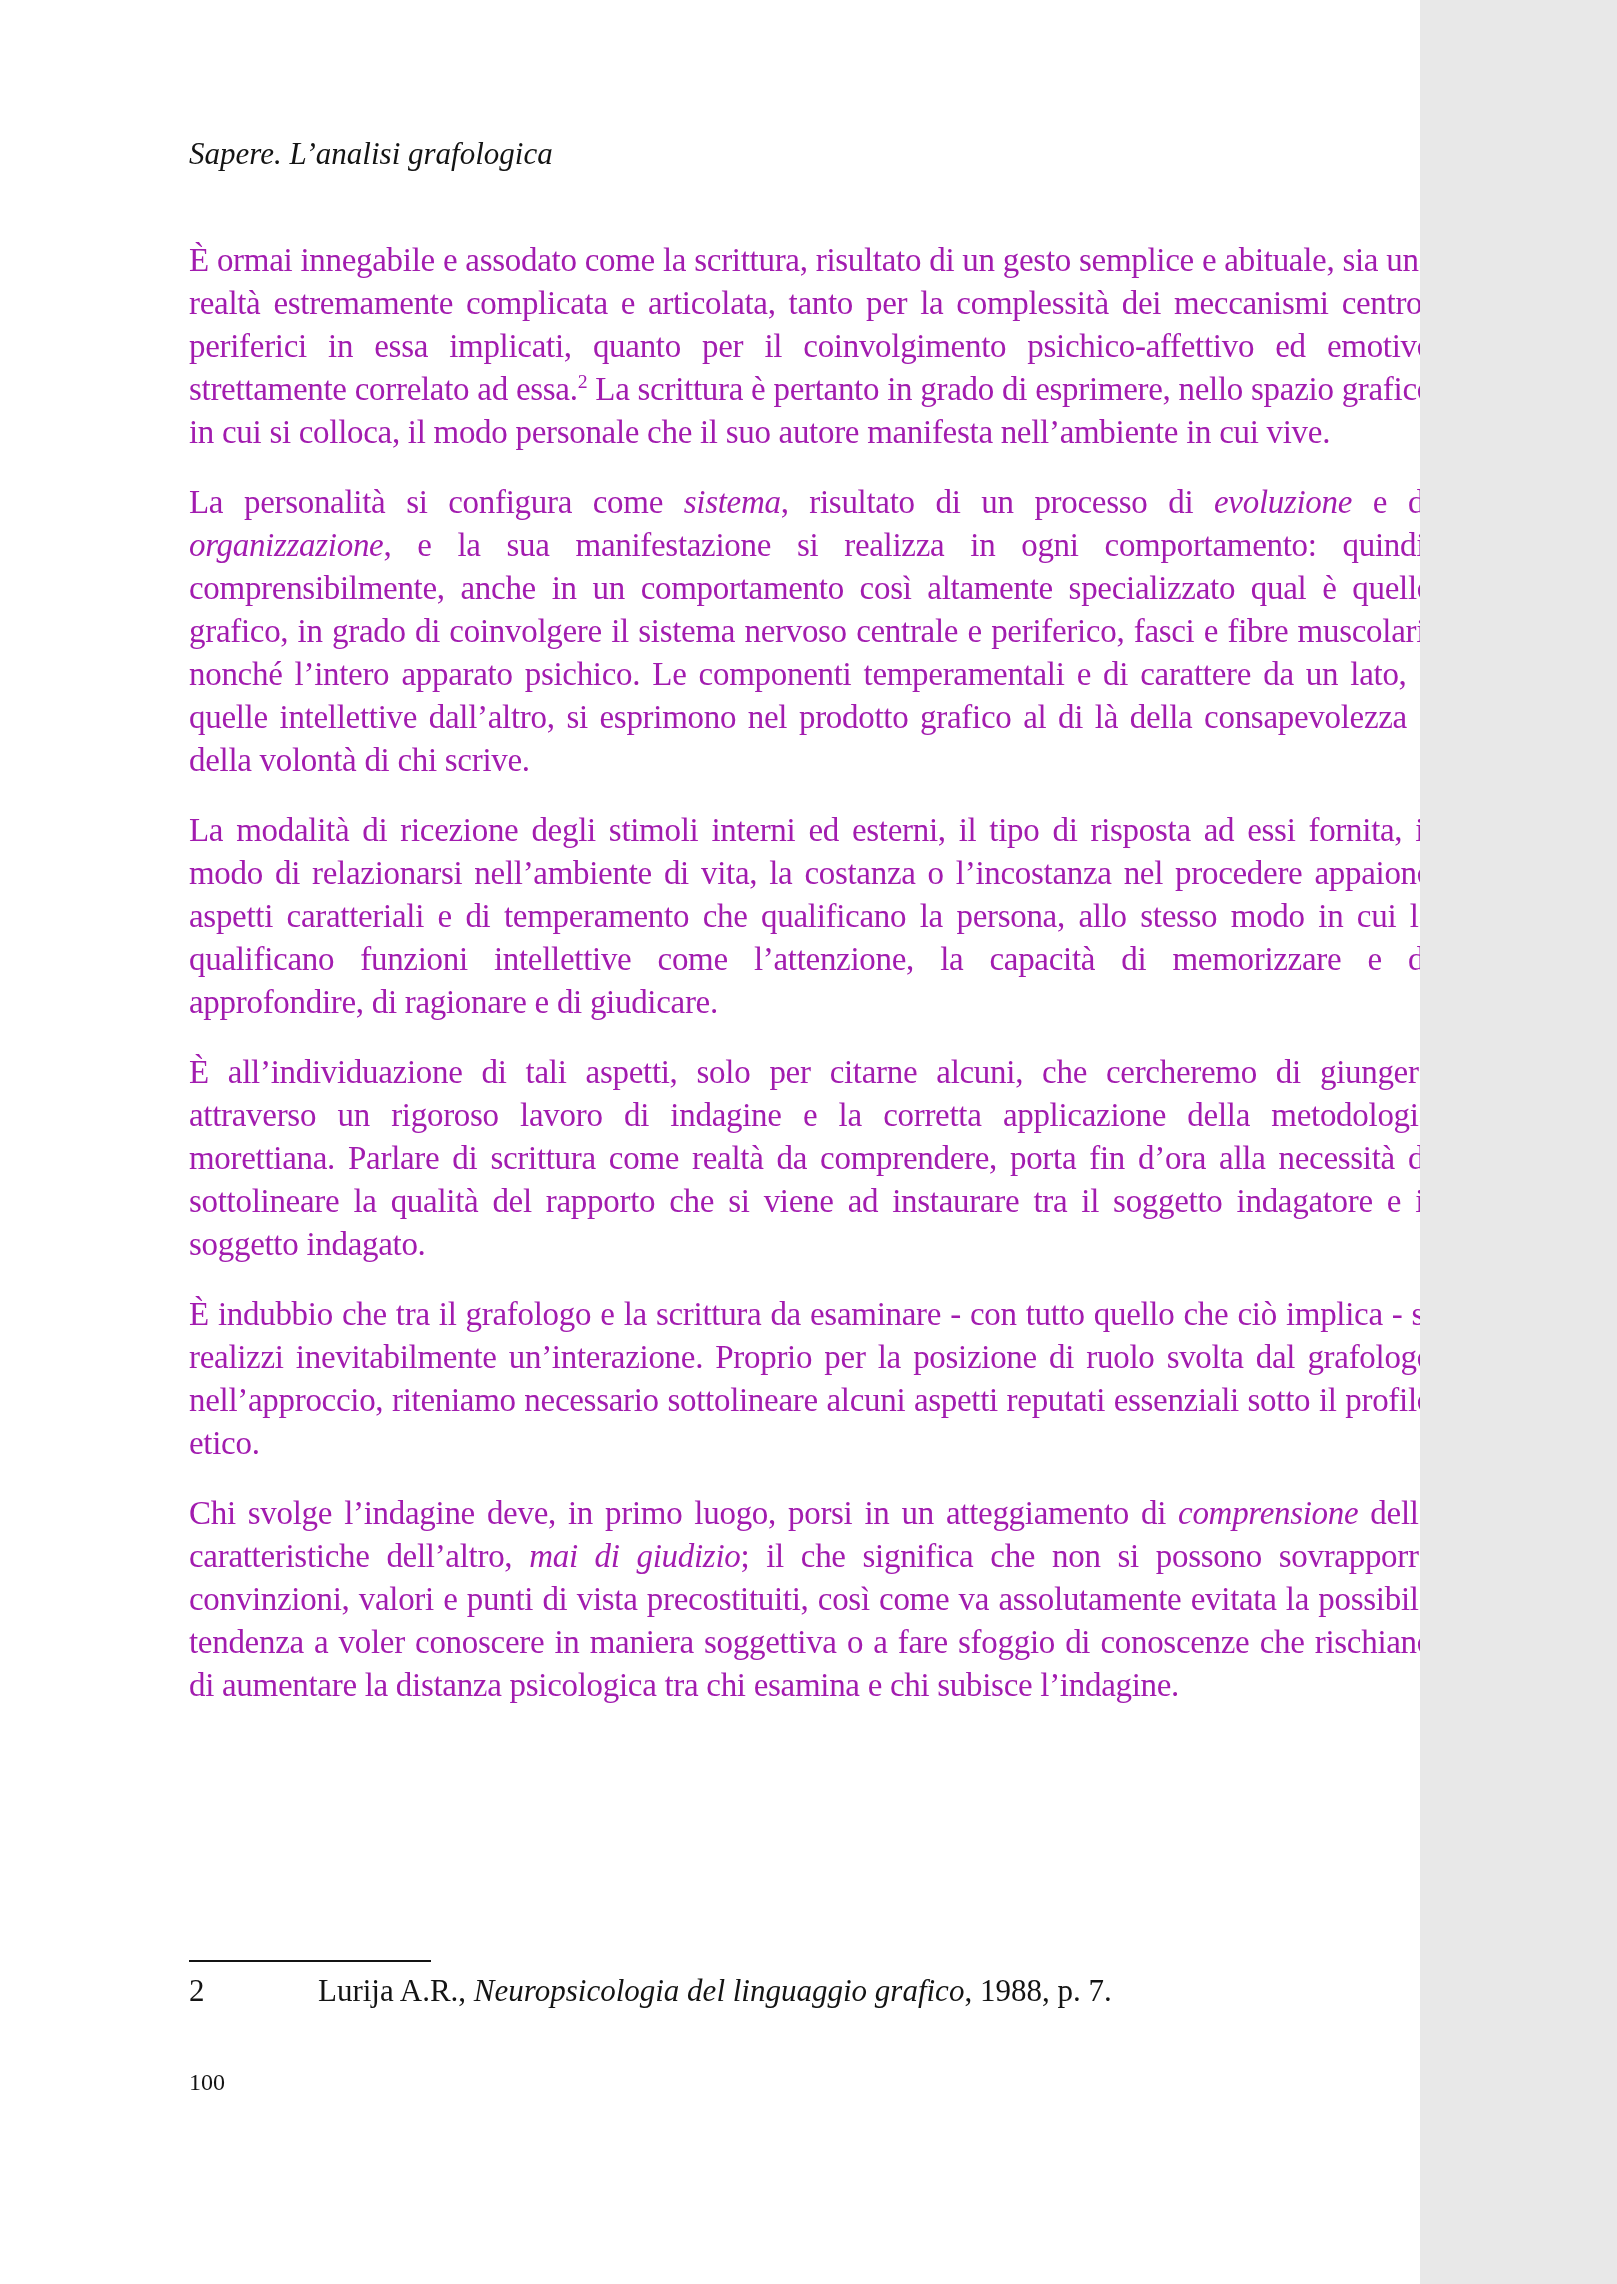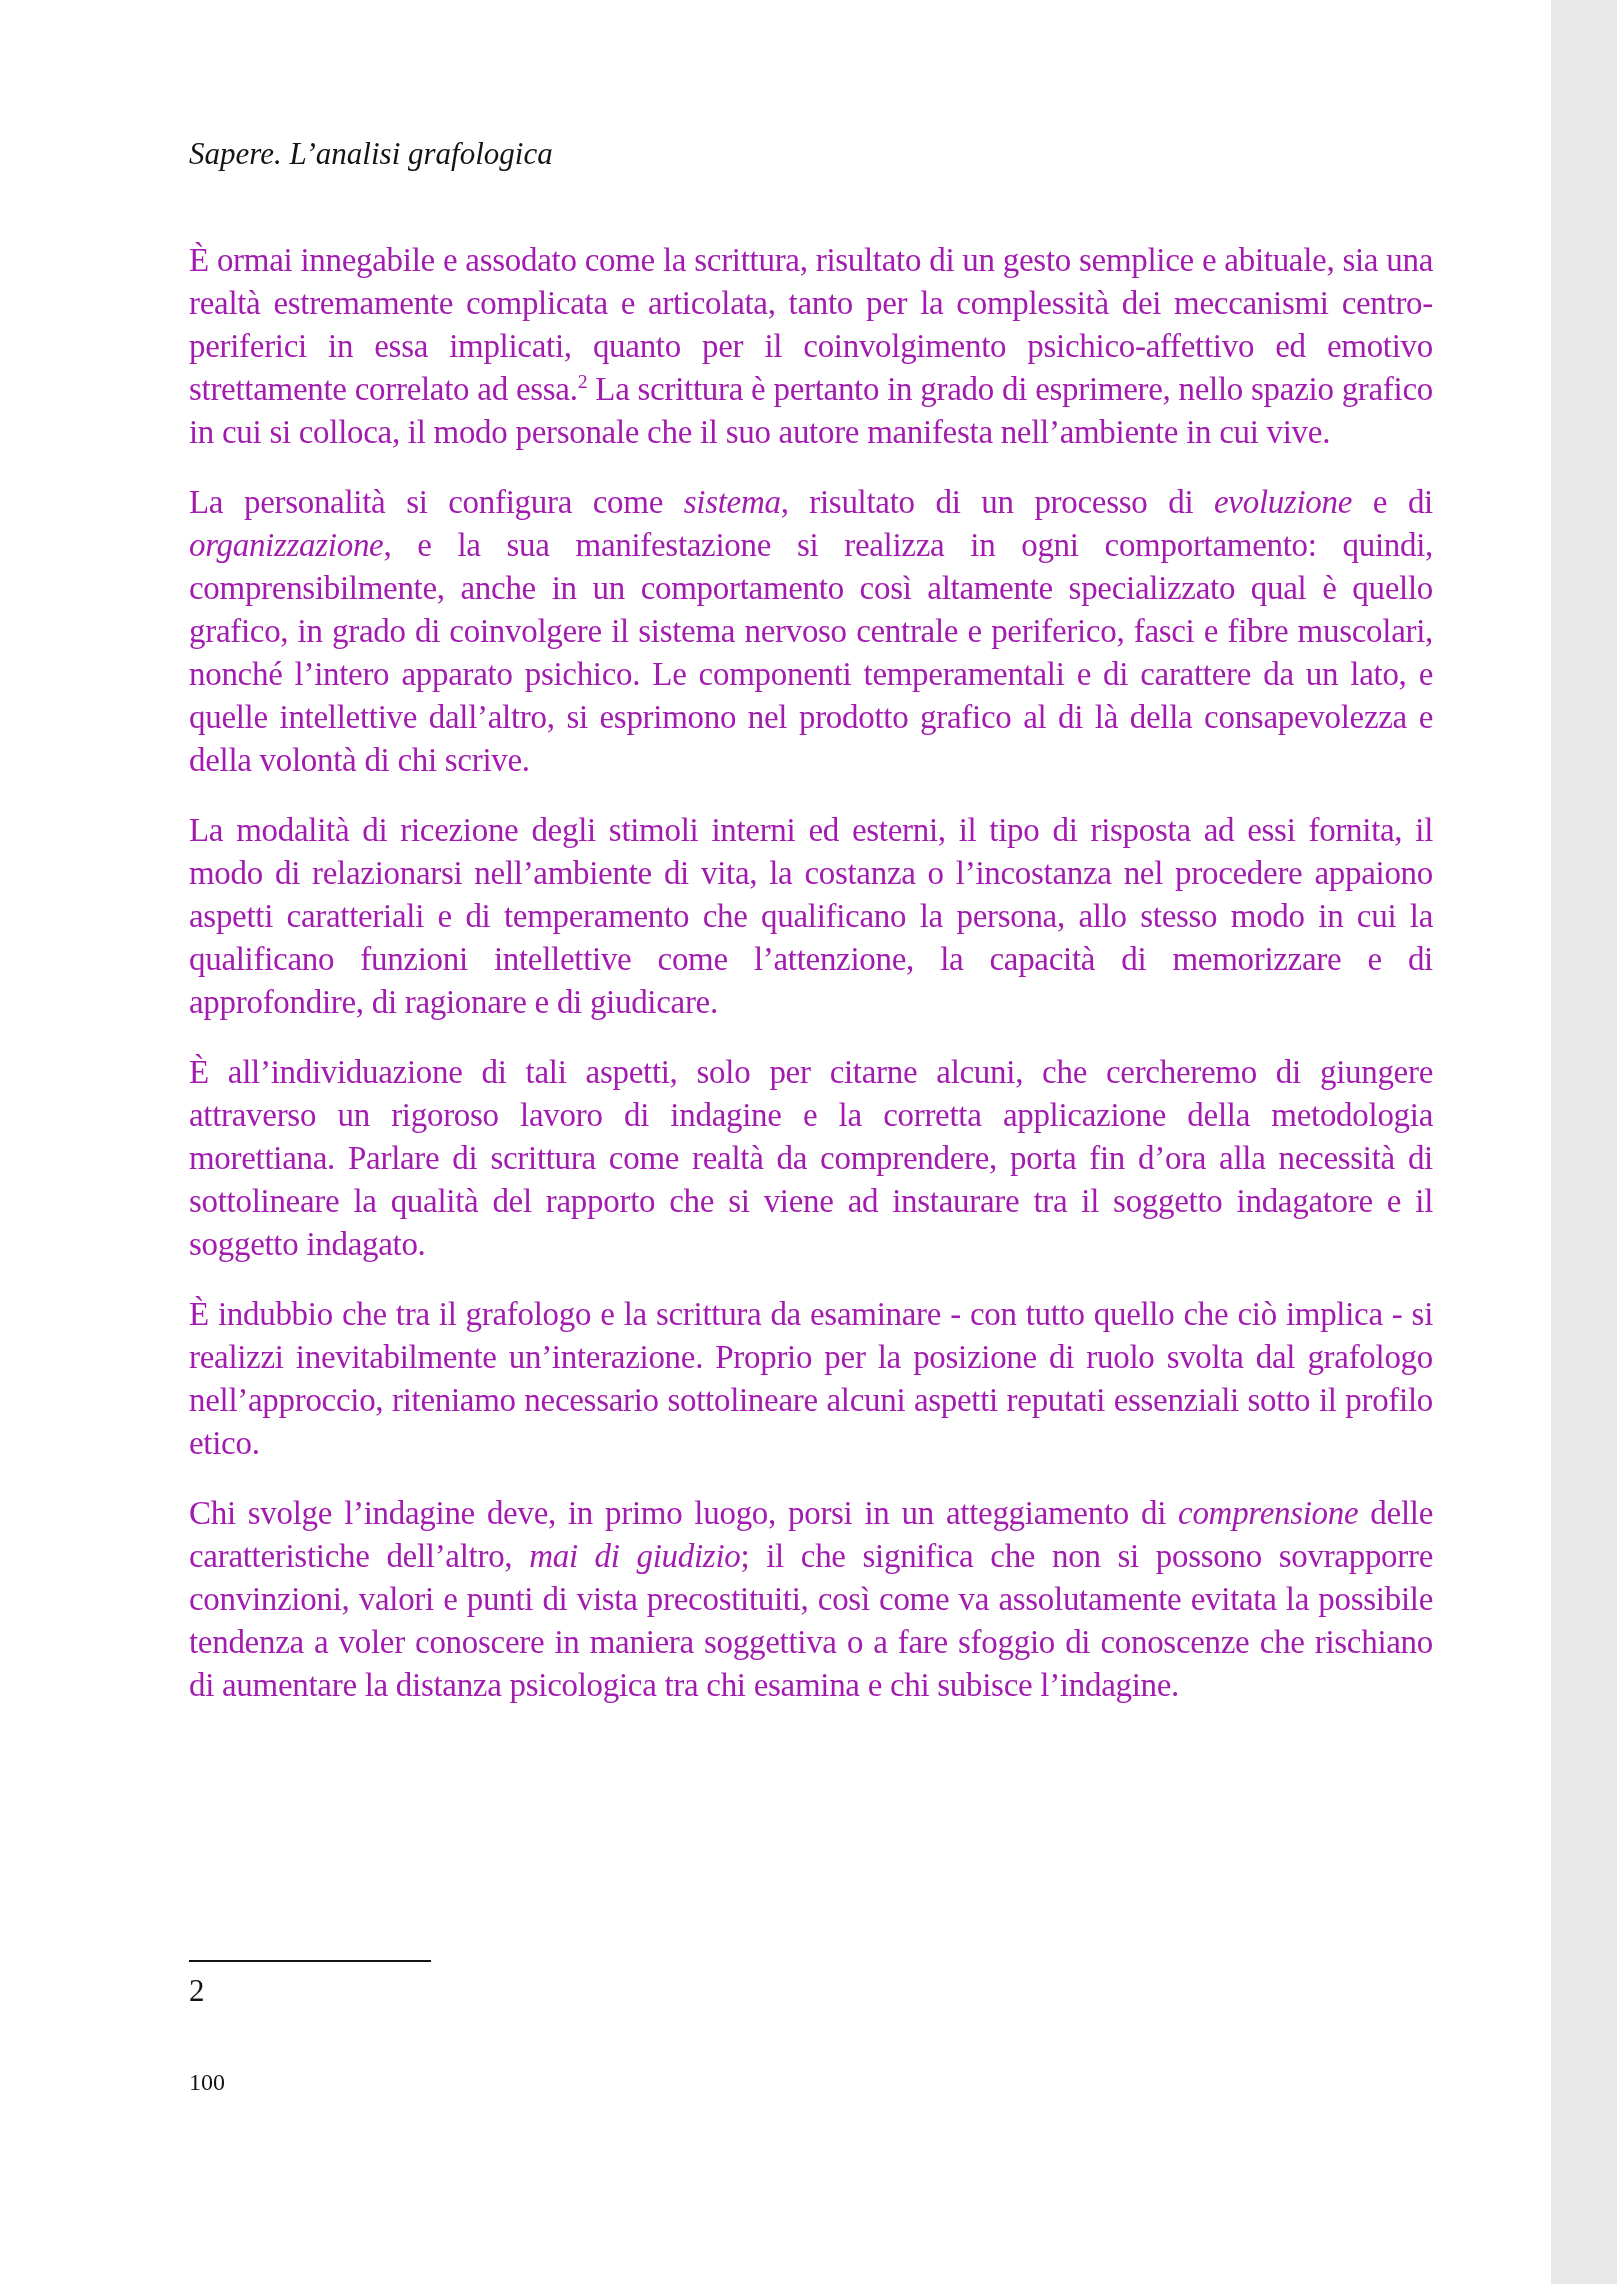--- a/index.html
+++ b/index.html
@@ -2,26 +2,27 @@
 <html style="font-size:13px"><head>
 <meta charset="utf-8">
 <style>
   html, body {
     margin: 0;
     padding: 0;
     background: #e8e8e8;
   }
   .page {
     position: relative;
-    width: 1551px;
+    width: 1384px;
     height: 2284px;
     background: #ffffff;
     color: #141414;
     font-family: "Liberation Serif", serif;
     overflow: hidden;
+    padding-left: 36px;
   }
   .running-head {
     position: absolute;
     left: 189px;
     top: 134px;
     width: 1244px;
     font-style: italic;
     font-size: 31px;
     line-height: 39px;
     color: #141414;
@@ -92,18 +93,19 @@
     <p><span>La modalità di ricezione degli stimoli interni ed esterni, il tipo di risposta ad essi fornita, il modo di relazionarsi nell’ambiente di vita, la costanza o l’incostanza nel procedere appaiono aspetti caratteriali e di temperamento che qualificano la persona, allo stesso modo in cui la qualificano funzioni intellettive come l’attenzione, la capacità di memorizzare e di approfondire, di ragionare e di giudicare.</span></p>
     <p><span>È all’individuazione di tali aspetti, solo per citarne alcuni, che cercheremo di giungere attraverso un rigoroso lavoro di indagine e la corretta applicazione della metodologia morettiana. Parlare di scrittura come realtà da comprendere, porta fin d’ora alla necessità di sottolineare la qualità del rapporto che si viene ad instaurare tra il soggetto indagatore e il soggetto indagato.</span></p>
     <p><span>È indubbio che tra il grafologo e la scrittura da esaminare - con tutto quello che ciò implica - si realizzi inevitabilmente un’interazione. Proprio per la posizione di ruolo svolta dal grafologo nell’approccio, riteniamo necessario sottolineare alcuni aspetti reputati essenziali sotto il profilo etico.</span></p>
     <p><span>Chi svolge l’indagine deve, in primo luogo, porsi in un atteggiamento di </span><em>comprensione</em><span> delle caratteristiche dell’altro, </span><em>mai di giudizio</em><span>; il che significa che non si possono sovrapporre convinzioni, valori e punti di vista precostituiti, così come va assolutamente evitata la possibile tendenza a voler conoscere in maniera soggettiva o a fare sfoggio di conoscenze che rischiano di aumentare la distanza psicologica tra chi esamina e chi subisce l’indagine.</span></p>
   </div>
 
   <div class="footnote-rule"></div>
 
   <div class="footnote">
     <span class="fn-marker">2</span>
+    <span class="fn-text"><span>Lurija A.R., </span><em>Neuropsicologia del linguaggio grafico</em><span>, 1988, p. 7.</span></span>
   </div>
 
   <div class="page-number">100</div>
 
 </div>
 
 
 </body></html>

